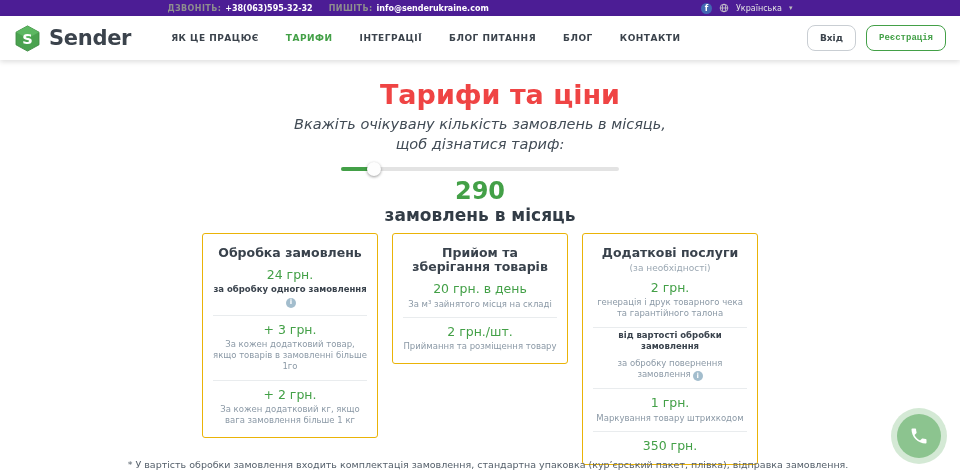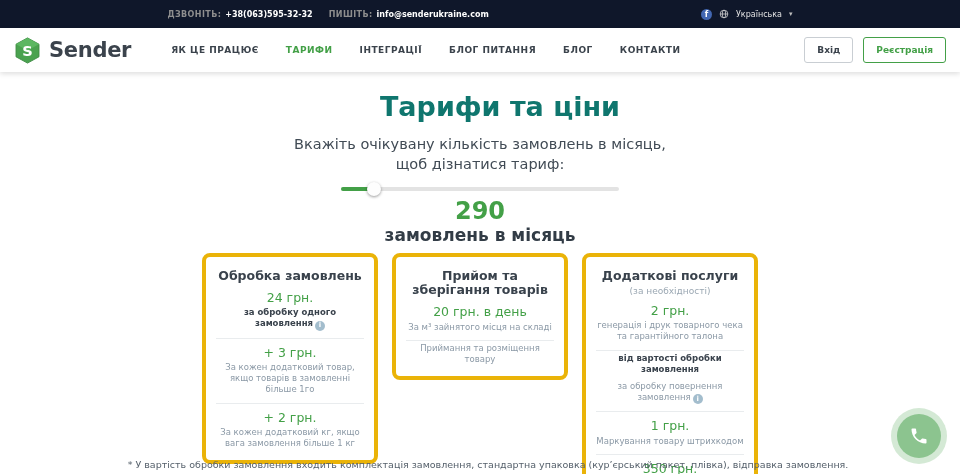--- a/index.html
+++ b/index.html
@@ -1,20 +1,20 @@
 <!DOCTYPE html>
 <html><head>
 <meta charset="utf-8">
 <style>
   * { box-sizing: border-box; margin: 0; padding: 0; }
   html,body { width:960px; height:474px; overflow:hidden; background:#fff;
     font-family:"DejaVu Sans", sans-serif; color:#39424c; }
 
   
-  .topbar { background:#0f172a; height:28px; display:flex; align-items:center; }
+  .topbar { background:#4c1d95; height:16px; display:flex; align-items:center; }
   .topbar-inner { width:625px; margin:0 auto; display:flex; justify-content:space-between; align-items:center; }
   .contact-group { display:flex; gap:16px; align-items:center; }
   .contact-item { display:flex; gap:4px; align-items:center; font-size:8px; }
   .contact-label { color:#8e8e8e; font-weight:bold; letter-spacing:.4px; }
   .contact-value { color:#ffffff; font-weight:bold; text-decoration:none; }
   .lang-group { display:flex; align-items:center; gap:7px; }
   .fb-icon { width:11px; height:11px; border-radius:50%; background:#4267b2; color:#fff;
     font-size:8px; font-weight:bold; display:flex; align-items:center; justify-content:center; cursor:pointer; }
   .globe-icon { display:flex; }
   .lang-label { color:#e3e3e3; font-size:8px; }
@@ -23,41 +23,41 @@
   
   .header { height:44px; background:#fff; display:flex; align-items:center; padding:0 14px;
     box-shadow:0 2px 5px rgba(0,0,0,.13); position:relative; z-index:5; }
   .logo { display:flex; align-items:center; gap:8px; cursor:pointer; }
   .logo-text { font-size:21px; font-weight:bold; color:#3b434c; letter-spacing:-.3px; }
   .main-nav { display:flex; gap:27px; margin-left:40px; }
   .main-nav a { font-size:9px; font-weight:bold; color:#3b434c; letter-spacing:.5px;
     text-decoration:none; cursor:pointer; }
   .main-nav a.active { color:#43a047; }
   .header-buttons { margin-left:auto; display:flex; gap:10px; }
-  .btn { border-radius:3px; padding:7px 12px; font-size:9px; font-weight:bold;
+  .btn { border-radius:8px; padding:7px 12px; font-size:9px; font-weight:bold;
     background:#fff; cursor:pointer; font-family:inherit; }
   .btn-login { border:1px solid #c9ced3; color:#3b434c; }
-  .btn-register { border:1px solid #43a047; color:#43a047; }
+  .btn-register { border:1px solid #43a047; color:#43a047;font-family:Liberation Mono, monospace; }
 
   
   main { text-align:center; position:relative; }
-  .page-title { font-size:27px; font-weight:bold; color:#0f766e; margin-top:20px; line-height:1.1;padding-left:40px; }
-  .subtitle { margin-top:12px; font-size:14.5px; color:#414b55; line-height:1.4; }
+  .page-title { font-size:27px; font-weight:bold; color:#ef4444; margin-top:20px; line-height:1.1;padding-left:40px; }
+  .subtitle { margin-top:4px; font-size:14.5px; color:#414b55; line-height:1.4;font-style:italic; }
 
   .slider { width:278px; margin:8px auto 0; position:relative; height:14px; cursor:pointer; }
   .slider-track { position:absolute; top:5px; left:0; right:0; height:4px; background:#e3e3e3; border-radius:2px; }
   .slider-fill { position:absolute; top:5px; left:0; height:4px; background:#43a047; border-radius:2px; }
   .slider-handle { position:absolute; top:0; width:14px; height:14px; background:#fdfdfd;
     border-radius:50%; box-shadow:0 1px 3px rgba(0,0,0,.4); cursor:grab; }
 
   .orders-value { margin-top:2px; font-size:24px; font-weight:bold; color:#43a047; line-height:1.1; }
   .orders-caption { font-size:17px; font-weight:bold; color:#323c46; }
 
   .cards { display:flex; justify-content:center; align-items:flex-start; gap:14px; margin-top:8px; }
-  .card { width:176px; background:#fff; border:4px solid #eab308; border-radius:8px;
+  .card { width:176px; background:#fff; border:1px solid #eab308; border-radius:3px;
     padding:12px 10px 11px; }
   .card-title { font-size:12.5px; font-weight:bold; color:#39424c; line-height:1.15; }
   .card-subtitle { font-size:9px; color:#9aa7b2; margin-top:3px; }
   .card-price { margin-top:8px; font-size:12.5px; font-weight:normal; color:#43a047; line-height:1.15; }
   .card-desc { margin-top:2px; font-size:8.5px; color:#8b99a6; line-height:1.3; }
   .card-desc.bold { color:#39424c; font-weight:bold; }
   .card-desc + .card-desc { margin-top:6px; }
   .card-divider { height:1px; background:#e9ecee; margin-top:7px; }
   .card-divider + .card-price { margin-top:7px; }
   .info-icon { display:inline-flex; width:10px; height:10px; border-radius:50%; background:#a3bdcd;
@@ -153,20 +153,21 @@
         <div class="card-desc">За кожен додатковий товар, якщо товарів в замовленні більше 1го</div>
         <div class="card-divider"></div>
         <div class="card-price">+ 2 грн.</div>
         <div class="card-desc">За кожен додатковий кг, якщо вага замовлення більше 1 кг</div>
       </div>
       <div class="card">
         <div class="card-title">Прийом та зберігання товарів</div>
         <div class="card-price">20 грн. в день</div>
         <div class="card-desc">За м³ зайнятого місця на складі</div>
         <div class="card-divider"></div>
+        <div class="card-price">2 грн./шт.</div>
         <div class="card-desc">Приймання та розміщення товару</div>
       </div>
       <div class="card">
         <div class="card-title">Додаткові послуги</div>
         <div class="card-subtitle">(за необхідності)</div>
         <div class="card-price">2 грн.</div>
         <div class="card-desc">генерація і друк товарного чека та гарантійного талона</div>
         <div class="card-divider"></div>
         <div class="card-desc bold">від вартості обробки замовлення</div>
         <div class="card-desc">за обробку повернення замовлення<span class="info-icon">i</span></div>

